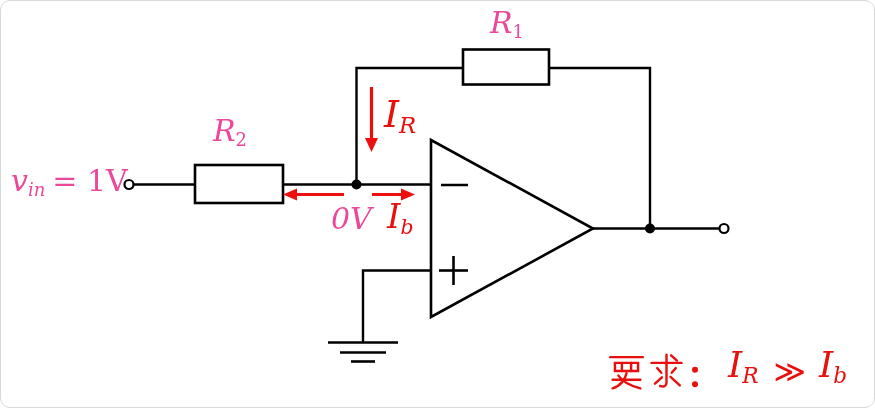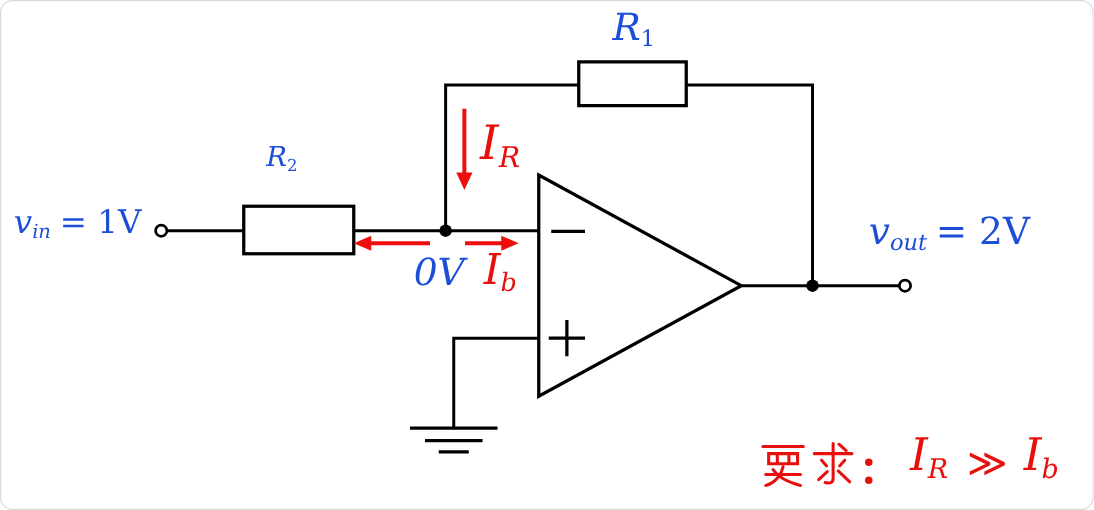--- a/index.html
+++ b/index.html
@@ -10,21 +10,21 @@
     background:#ffffff;
     border:1px solid #d9d9d9;
     border-radius:10px;
     overflow:hidden;
     font-family:"DejaVu Serif", serif;
   }
   .schematic{position:absolute;left:0;top:0;width:875px;height:408px;}
   .lbl{
     position:absolute;
     white-space:nowrap;
-    color:#1d4ed8;
+    color:#ec4899;
     font-style:italic;
     font-family:"DejaVu Serif", serif;
     line-height:1.15;
   }
   .sub{font-size:0.6em;vertical-align:-0.28em;}
   .upright{font-style:normal;}
   .val{font-style:normal;margin-left:7px;}
   .red{color:#e8100d;}
   .req{
     position:absolute;left:607px;top:343px;
@@ -88,29 +88,26 @@
       <line x1="295" y1="193.5" x2="343" y2="193.5" stroke="#ee0e0e" stroke-width="3.2"></line>
       <polygon points="282,193.5 296,187.5 296,199.5" fill="#ee0e0e"></polygon>
     </g>
 
     <g>
       <line x1="371" y1="193.5" x2="401" y2="193.5" stroke="#ee0e0e" stroke-width="3.2"></line>
       <polygon points="414,193.5 400,187.5 400,199.5" fill="#ee0e0e"></polygon>
     </g>
   </svg>
 
-  <div class="lbl" style="left:10px;top:163px;font-size:26px">
+  <div class="lbl" style="left:10px;top:163px;font-size:30px">
     <span>v</span><span class="sub">in</span><span class="val">= 1V</span>
   </div>
 
-  <div class="lbl" style="left:694px;top:168px;font-size:30px">
-    <span>v</span><span class="sub">out</span><span class="val">= 2V</span>
-  </div>
 
-  <div class="lbl" style="left:212px;top:113px;font-size:22px">
+  <div class="lbl" style="left:212px;top:113px;font-size:30px">
     <span>R</span><span class="sub upright">2</span>
   </div>
 
   <div class="lbl" style="left:489px;top:5px;font-size:30px">
     <span>R</span><span class="sub upright">1</span>
   </div>
 
   <div class="lbl" style="left:330px;top:201px;font-size:30px">0V</div>
 
   <div class="lbl red" style="left:383px;top:92px;font-size:38px">

